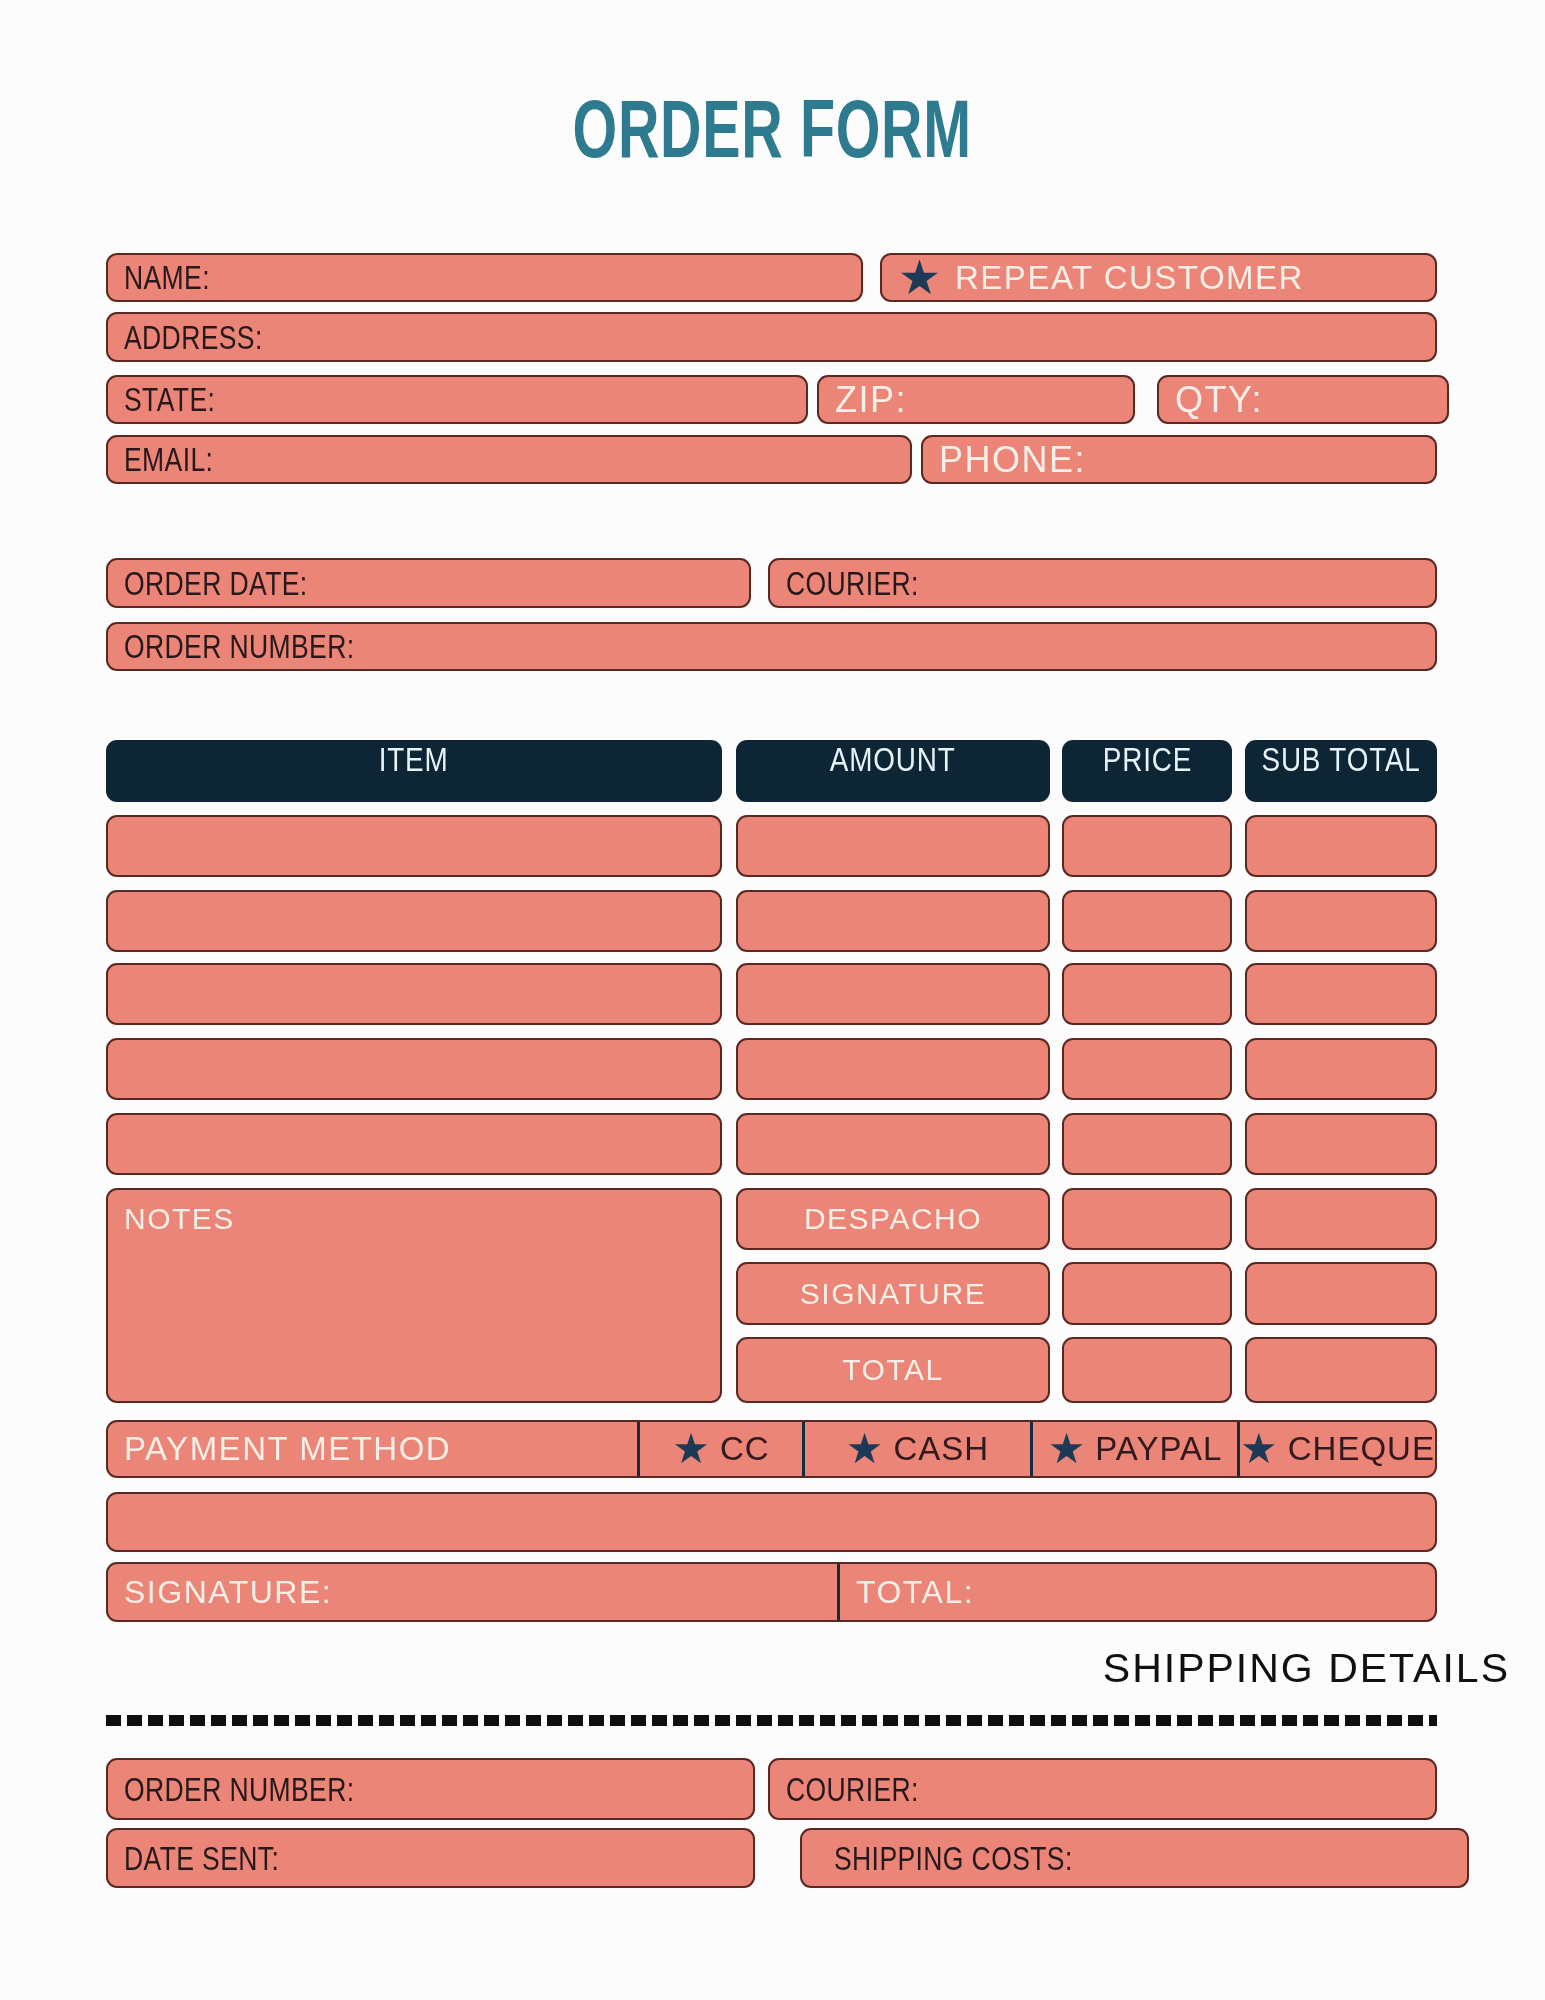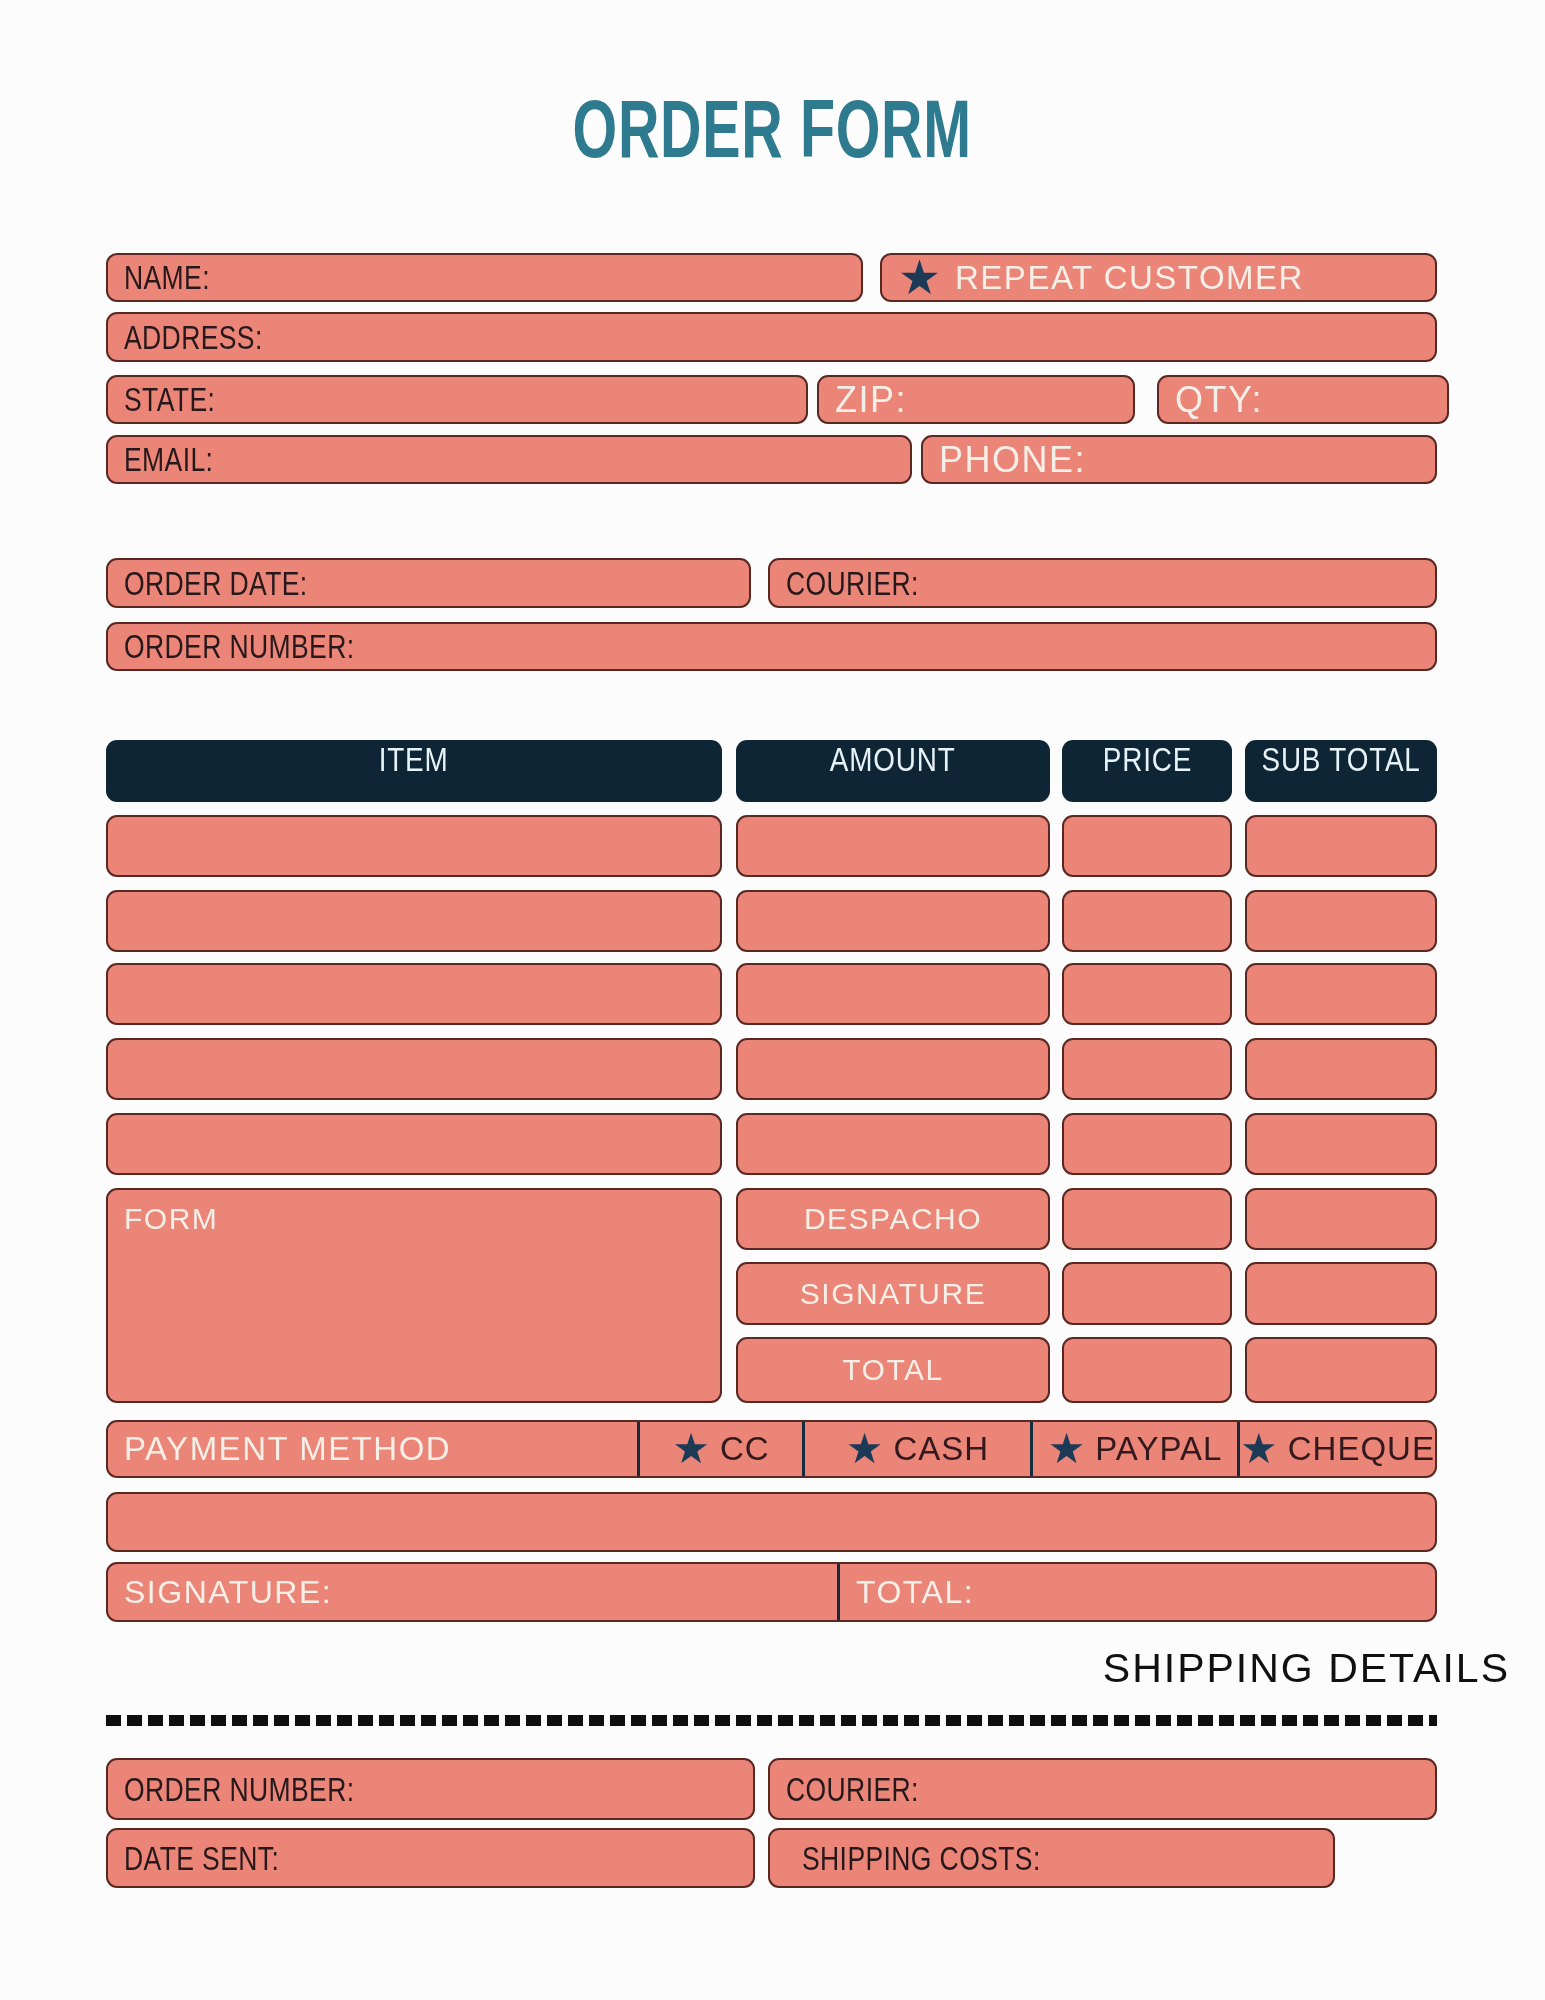--- a/index.html
+++ b/index.html
@@ -153,21 +153,21 @@
     <div class="f cell c-sub"></div>
   </div>
   <div class="row" style="top:1113px;height:62px;">
     <div class="f cell c-item"></div>
     <div class="f cell c-amount"></div>
     <div class="f cell c-price"></div>
     <div class="f cell c-sub"></div>
   </div>
 
   <div class="f pad notes-box" style="left:106px;top:1188px;width:616px;height:215px;">
-    <span class="lbl-light" style="font-size:30px;">FORM</span>
+    <span class="lbl-light" style="font-size:30px;">NOTES</span>
   </div>
 
   <div class="row" style="top:1188px;height:62px;">
     <div class="f cell c-amount center">
       <span class="lbl-light" style="font-size:30px;">DESPACHO</span>
     </div>
     <div class="f cell c-price"></div>
     <div class="f cell c-sub"></div>
   </div>
   <div class="row" style="top:1262px;height:63px;">
@@ -227,17 +227,17 @@
   <div class="f pad" style="left:106px;top:1758px;width:649px;height:62px;">
     <span class="lbl-dark">ORDER NUMBER:</span>
   </div>
   <div class="f pad" style="left:768px;top:1758px;width:669px;height:62px;">
     <span class="lbl-dark">COURIER:</span>
   </div>
 
   <div class="f pad" style="left:106px;top:1828px;width:649px;height:60px;">
     <span class="lbl-dark">DATE SENT:</span>
   </div>
-  <div class="f pad" style="left:768px;top:1828px;width:567px;height:60px;padding-left:32px;">
+  <div class="f pad" style="left:800px;top:1828px;width:669px;height:60px;padding-left:32px;">
     <span class="lbl-dark">SHIPPING COSTS:</span>
   </div>
 
 </div>
 
 </body></html>

